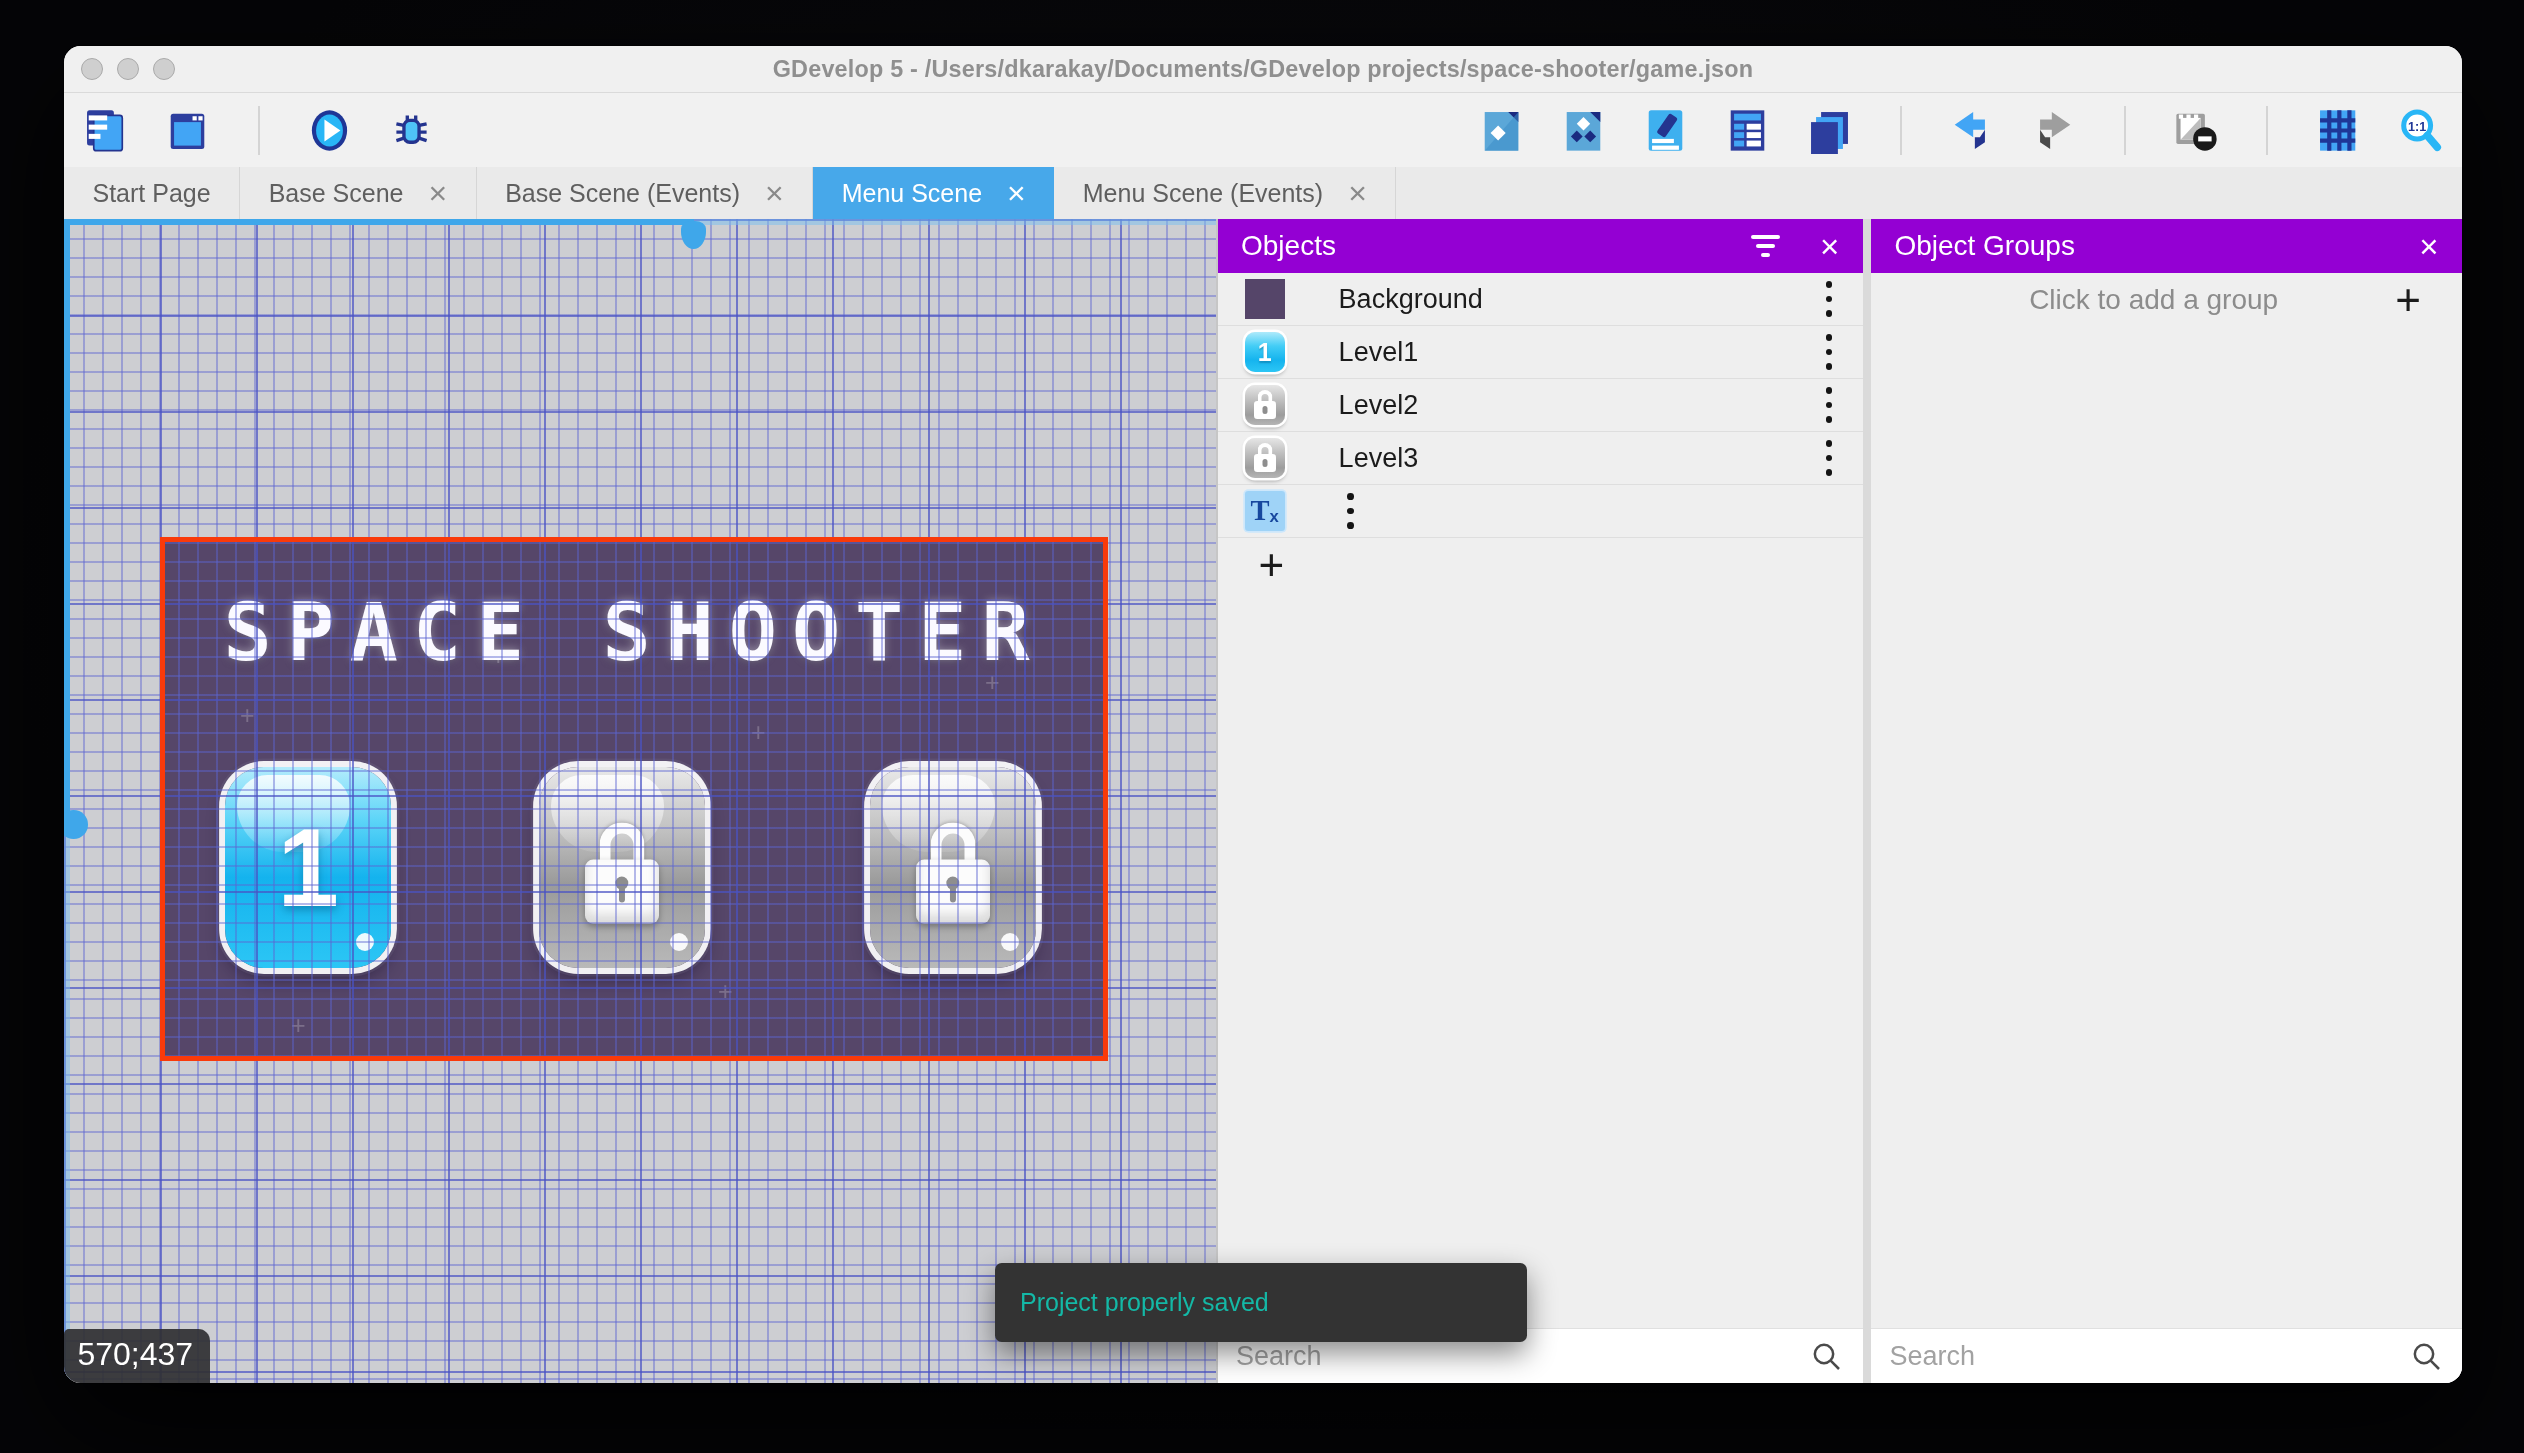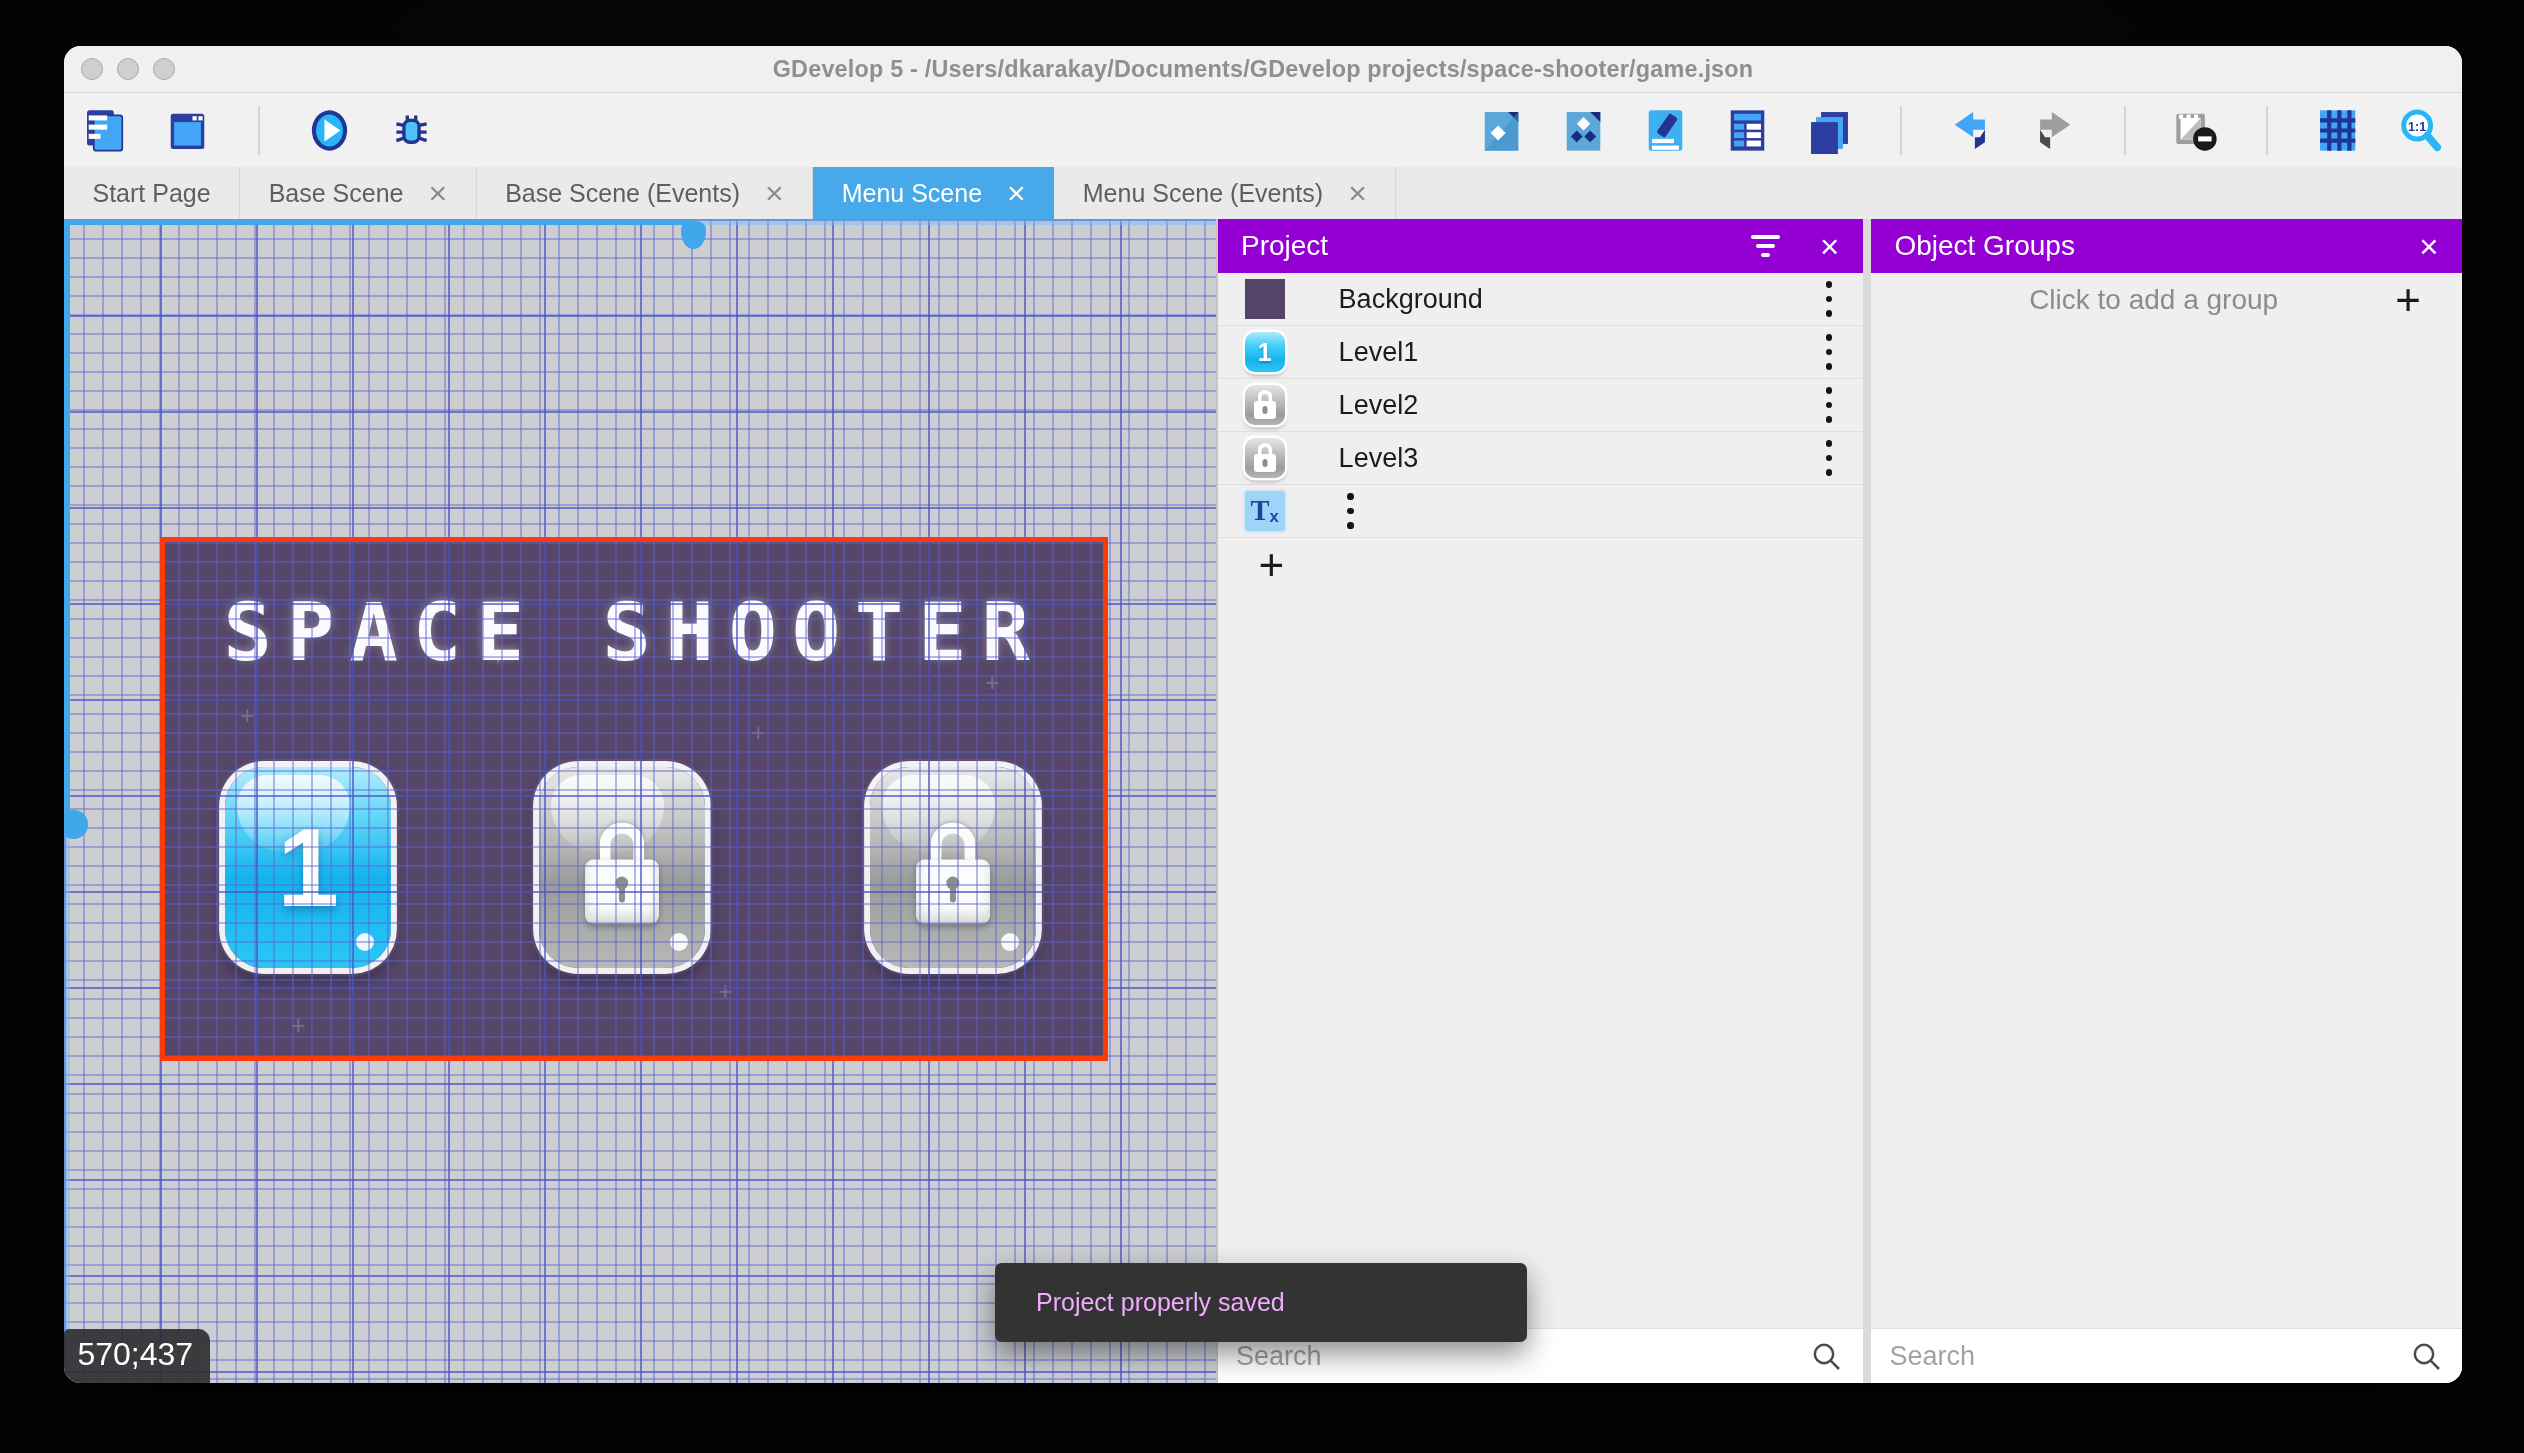--- a/index.html
+++ b/index.html
@@ -114,21 +114,21 @@
   .panel-body-fill { flex:1; background:#efefef; }
 
   .search-row { flex:0 0 55px; background:#ffffff; border-top:0.8px solid #e0e0e0; display:flex; align-items:center; padding:0 18.4px;gap:17px; }
   .search-input { flex:1; border:none; outline:none; font-size:27px; color:#333; background:transparent; font-family:"Liberation Sans", sans-serif; }
   .search-input::placeholder { color:#a2a2a2; }
   .search-icon svg { width:35px; height:35px; display:block; }
 
   
   .toast { position:absolute; left:931px; top:1217px; width:532px; height:79px; z-index:30; background:#333333;
     border-radius:6.7px; box-shadow:0 11.7px 28.5px rgba(0,0,0,.45); display:flex; align-items:center; padding:0 25px; }
-  .toast-text { color:#f0abfc; font-size:25px;margin-left:16px; }
+  .toast-text { color:#14b8a6; font-size:25px; }
 </style>
 </head>
 <body>
 
 <div class="stage">
   <div class="window">
 
     <div class="titlebar">
       <div class="traffic">
         <span class="light"></span>
@@ -344,21 +344,21 @@
         <div class="vscroll-fill"></div>
         <div class="vscroll-thumb"></div>
 
         <div class="coord-badge">570;437</div>
       </div>
 
       <div class="v-divider"></div>
 
       <div class="panel objects">
         <div class="panel-header">
-          <span class="panel-title">Project</span>
+          <span class="panel-title">Objects</span>
           <span class="filter-icon">
               <i></i>
               <i></i>
               <i></i>
             </span>
           <span class="panel-close">×</span>
         </div>
 
         <div class="obj-row">
           <div class="thumb thumb-bg"></div>

